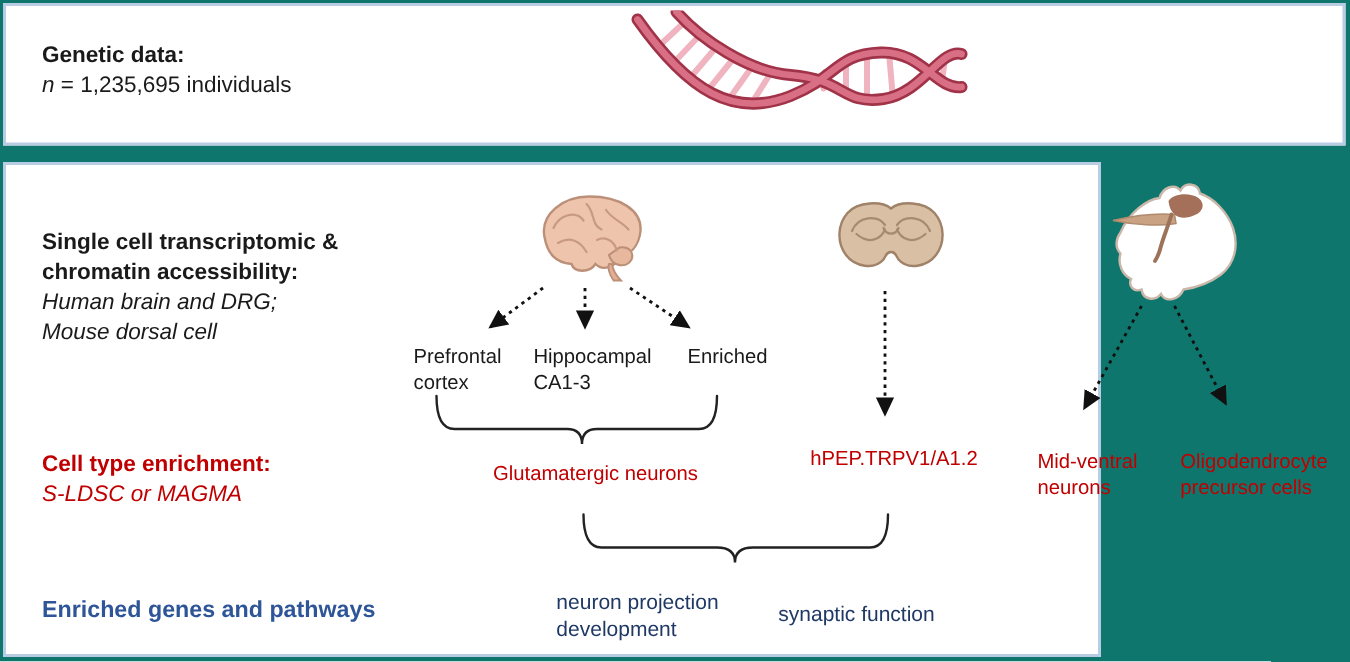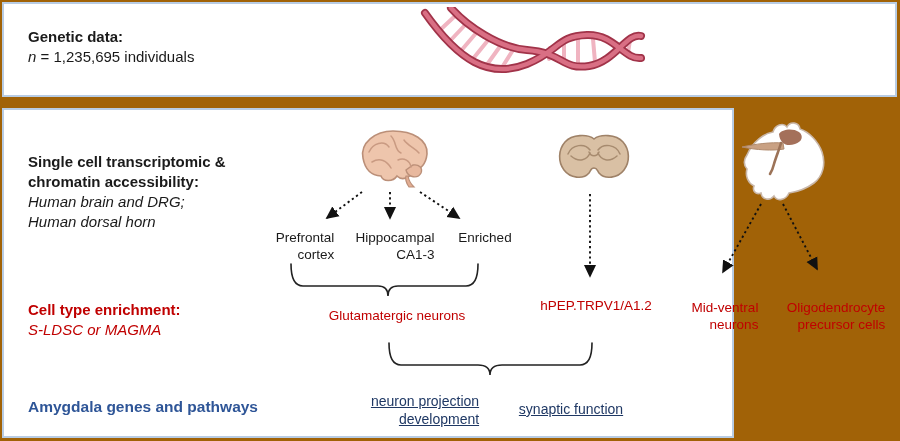--- a/index.html
+++ b/index.html
@@ -1,31 +1,31 @@
 <!DOCTYPE html>
 <html><head>
 <meta charset="utf-8">
 <style>
   html,body{margin:0;padding:0;background:#fff;}
   #fig{
-    position:relative;width:900px;height:441px;background:#a16207;
+    position:relative;width:900px;height:441px;background:#0f766e;
     font-family:"Liberation Sans", sans-serif;color:#1a1a1a;overflow:hidden;
   }
   .panel{position:absolute;border:2px solid #b8cce4;background:#fff;box-sizing:border-box;}
   #panel-genetic{left:2px;top:2px;width:895px;height:95px;}
   #panel-analysis{left:2px;top:108px;width:732px;height:330px;}
   .hdr{font-size:15px;line-height:20px;}
   .hdr .b{font-weight:bold;}
   .hdr .i{font-style:italic;}
   .abs{position:absolute;}
-  .center-label{position:absolute;transform:translateX(-50%);text-align:right;white-space:nowrap;}
+  .center-label{position:absolute;transform:translateX(-50%);text-align:left;white-space:nowrap;}
   .region{font-size:13.5px;line-height:17px;color:#1a1a1a;}
   .red{color:#c00000;}
   .redlbl{font-size:13.5px;line-height:17px;}
-  .navy{color:#1f3864;text-decoration:underline;}
+  .navy{color:#1f3864;}
   .navylbl{font-size:14px;line-height:18px;}
   .blue-hdr{font-size:15.5px;font-weight:bold;color:#2e5597;}
   svg{display:block;}
   #overlay{position:absolute;left:0;top:0;pointer-events:none;}
 </style>
 </head>
 <body>
 
 <div id="fig">
 
@@ -59,21 +59,21 @@
       </g>
     </svg>
   </div>
 
   <div id="panel-analysis" class="panel">
 
     <div class="abs hdr" style="left:24px;top:42px;">
       <div class="b">Single cell transcriptomic &amp;</div>
       <div class="b">chromatin accessibility:</div>
       <div class="i">Human brain and DRG;</div>
-      <div class="i">Human dorsal horn</div>
+      <div class="i">Mouse dorsal cell</div>
     </div>
 
     <svg class="abs" style="left:349px;top:17px;" width="80" height="62" viewBox="0 0 80 62">
       <path d="M10,31 C7,16 22,4 40,4 C60,4 75,13 74,27 C73,37 67,43 59,45 C57,51 49,54 44,49 C40,55 30,55 28,49 C17,48 12,42 10,31 Z" fill="#eec5ac" stroke="#bb8f78" stroke-width="1.6"></path>
       <path d="M53,43 C55,51 65,52 68,46 C70,41 66,37 60,38 Z" fill="#e8b89e" stroke="#bb8f78" stroke-width="1.4"></path>
       <path d="M55,49 C56,55 59,58 61,60 L56,60 C53,56 52,51 53,49 Z" fill="#e3ae93" stroke="#bb8f78" stroke-width="1.2"></path>
       <g fill="none" stroke="#c99a82" stroke-width="1.5" stroke-linecap="round">
         <path d="M16,25 C20,16 31,13 36,20"></path>
         <path d="M38,9 C44,15 41,23 48,26"></path>
         <path d="M51,13 C55,19 62,21 66,26"></path>
@@ -124,21 +124,21 @@
     </div>
     <div class="center-label redlbl red" style="left:721px;top:189px;">
       <div>Mid-ventral</div>
       <div>neurons</div>
     </div>
     <div class="center-label redlbl red" style="left:832px;top:189px;">
       <div>Oligodendrocyte</div>
       <div>precursor cells</div>
     </div>
 
-    <div class="abs blue-hdr" style="left:24px;top:288px;">Amygdala genes and pathways</div>
+    <div class="abs blue-hdr" style="left:24px;top:288px;">Enriched genes and pathways</div>
     <div class="center-label navylbl navy" style="left:421px;top:282px;">
       <div>neuron projection</div>
       <div>development</div>
     </div>
     <div class="center-label navylbl navy" style="left:567px;top:290px;">
       <div>synaptic function</div>
     </div>
   </div>
 
   <svg id="overlay" width="900" height="441" viewBox="0 0 900 441">

